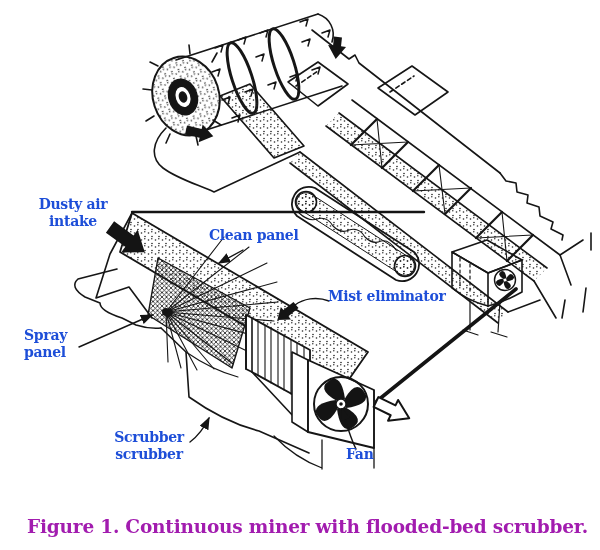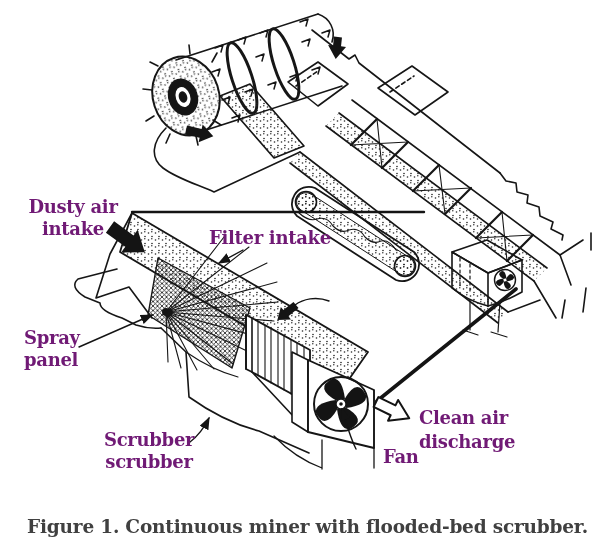--- a/index.html
+++ b/index.html
@@ -2,33 +2,33 @@
 <html><head>
 <meta charset="utf-8">
 <style>
   html,body{margin:0;padding:0;background:#fff;}
   #stage{
     position:relative;width:600px;height:550px;background:#ffffff;overflow:hidden;
     font-family:"DejaVu Serif", serif;
   }
   #artwork{position:absolute;left:0;top:0;}
   .lbl{
-    position:absolute;font-weight:700;font-size:18px;line-height:1.2;
-    color:#701a75;white-space:pre-line;letter-spacing:-0.3px;
+    position:absolute;font-weight:700;font-size:14px;line-height:1.2;
+    color:#1d4ed8;white-space:pre-line;letter-spacing:-0.3px;
   }
   #lbl-dusty{left:14px;top:196px;width:118px;text-align:center;}
   #lbl-filter{left:209px;top:227px;}
   #lbl-spray{left:24px;top:327px;}
   #lbl-mist{left:328px;top:288px;}
   #lbl-scrubber{left:104px;top:429px;width:90px;text-align:center;}
-  #lbl-fan{left:346px;top:446px;margin-left:37px;}
+  #lbl-fan{left:346px;top:446px;}
   #lbl-clean{left:419px;top:406px;line-height:1.35;}
   #caption{
     position:absolute;left:0;right:0;top:516px;text-align:center;
-    font-weight:700;font-size:18.5px;color:#404040;letter-spacing:-0.2px;padding-left:15px;
+    font-weight:700;font-size:18.5px;color:#a21caf;letter-spacing:-0.2px;padding-left:15px;
   }
 </style>
 </head>
 <body>
 
 <div id="stage">
 
   <svg id="artwork" width="600" height="550" viewBox="0 0 600 550" stroke-linecap="round" stroke-linejoin="round">
     <defs>
       <pattern id="stip" width="7" height="7" patternUnits="userSpaceOnUse">
@@ -206,23 +206,22 @@
       <path d="M243,250 L219,263" marker-end="url(#ah)"></path>
       <path d="M79,347 L152,315" marker-end="url(#ah)"></path>
       <path d="M329,301 C316,296 303,299 295,305"></path>
       <path d="M190,442 C198,436 204,428 209,418" marker-end="url(#ah)"></path>
       <path d="M356,449 C349,435 346,421 342,409" marker-end="url(#ah)"></path>
     </g>
   </svg>
 
   <div class="lbl" id="lbl-dusty">Dusty air
 intake</div>
-  <div class="lbl" id="lbl-filter">Filter intake</div>
+  <div class="lbl" id="lbl-filter">Clean panel</div>
   <div class="lbl" id="lbl-spray">Spray
 panel</div>
+  <div class="lbl" id="lbl-mist">Mist eliminator</div>
   <div class="lbl" id="lbl-scrubber">Scrubber
 scrubber</div>
   <div class="lbl" id="lbl-fan">Fan</div>
-  <div class="lbl" id="lbl-clean">Clean air
-discharge</div>
 
   <div id="caption">Figure 1. Continuous miner with flooded-bed scrubber.</div>
 </div>
 
 </body></html>

